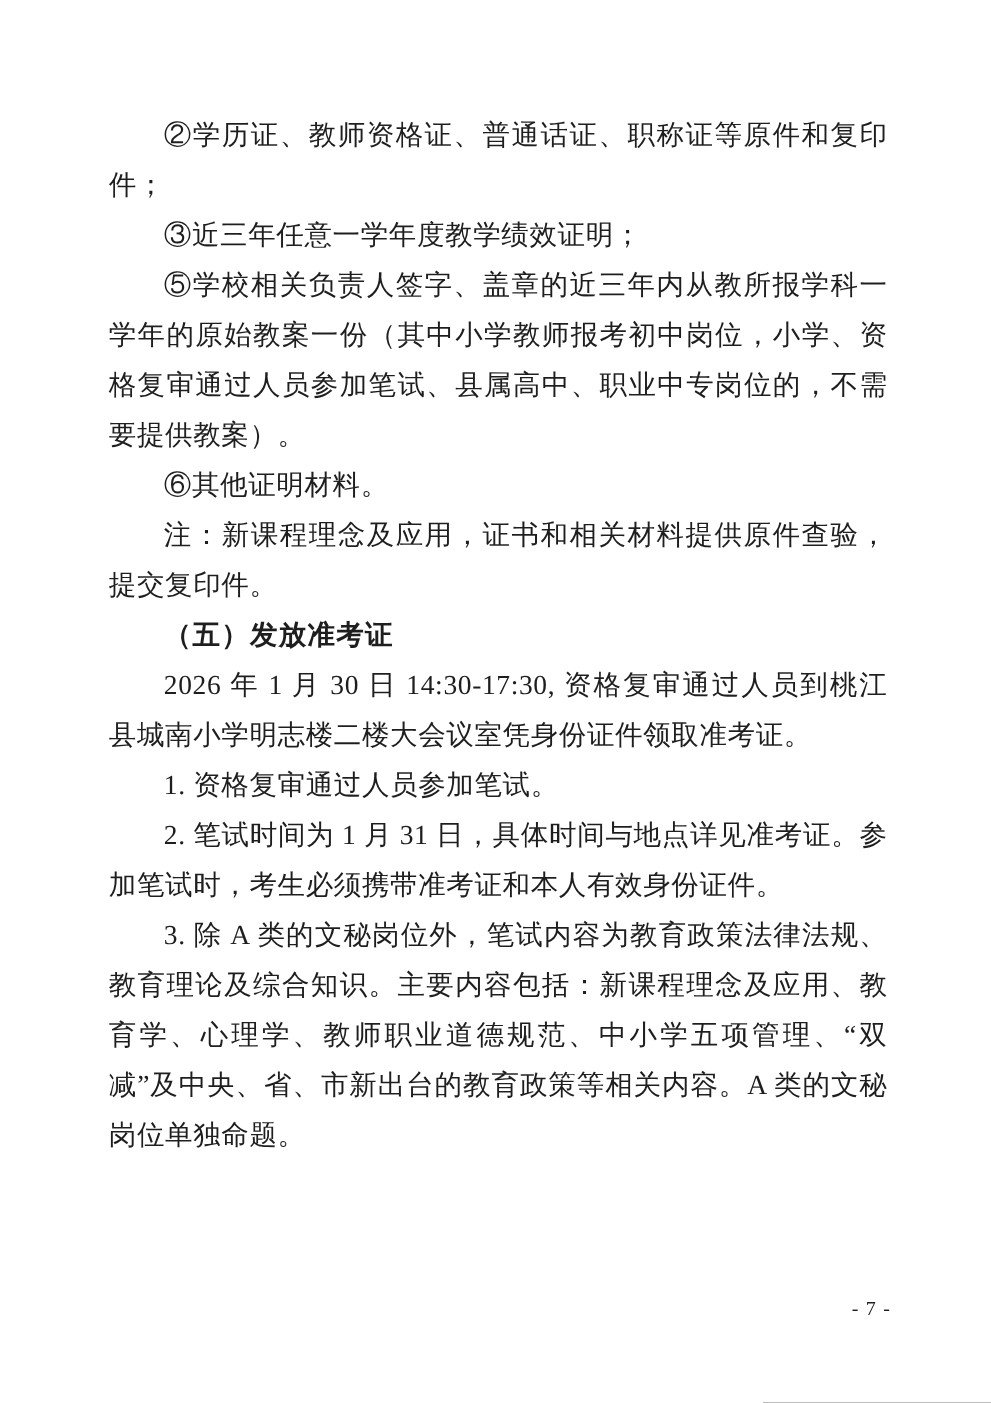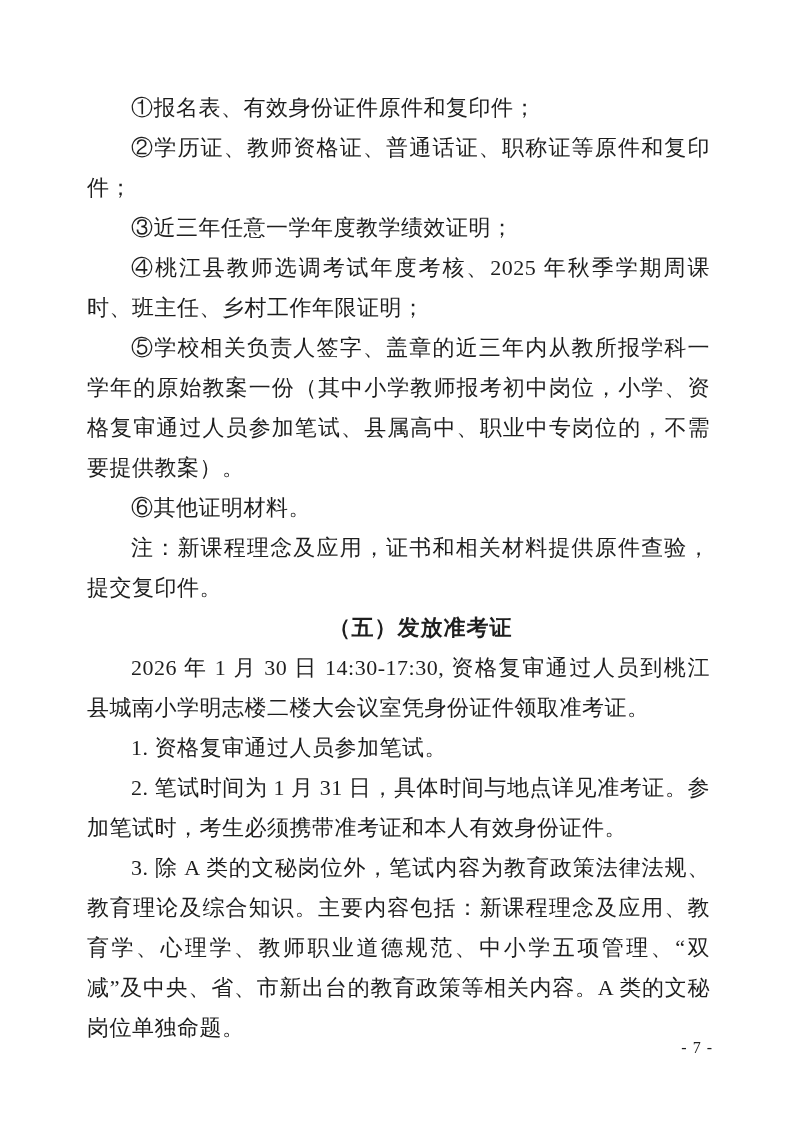--- a/index.html
+++ b/index.html
@@ -28,43 +28,41 @@
     line-height: 40px;
     color: #1e1e1e;
     text-align: justify;
     text-justify: inter-ideograph;
     text-indent: 2em;
     letter-spacing: 0.5px;
     word-break: break-all;
   }
   .content p.heading {
     font-weight: bold;
-    text-align: center;
+    text-align: left;
     letter-spacing: 1px;
   }
   .page-number {
     position: absolute;
     top: 1038px;
     right: 80px;
     font-size: 16px;
     line-height: 20px;
     color: #1e1e1e;
     font-family: "Liberation Serif", "DejaVu Serif", serif;
     letter-spacing: 1px;
   }
 </style>
 </head>
 <body>
 
 <div class="page">
   <div class="content">
-    <p>①报名表、有效身份证件原件和复印件；</p>
     <p>②学历证、教师资格证、普通话证、职称证等原件和复印件；</p>
     <p>③近三年任意一学年度教学绩效证明；</p>
-    <p>④桃江县教师选调考试年度考核、2025 年秋季学期周课时、班主任、乡村工作年限证明；</p>
     <p>⑤学校相关负责人签字、盖章的近三年内从教所报学科一学年的原始教案一份（其中小学教师报考初中岗位，小学、资格复审通过人员参加笔试、县属高中、职业中专岗位的，不需要提供教案）。</p>
     <p>⑥其他证明材料。</p>
     <p>注：新课程理念及应用，证书和相关材料提供原件查验，提交复印件。</p>
     <p class="heading">（五）发放准考证</p>
     <p>2026 年 1 月 30 日 14:30-17:30, 资格复审通过人员到桃江县城南小学明志楼二楼大会议室凭身份证件领取准考证。</p>
     <p>1. 资格复审通过人员参加笔试。</p>
     <p>2. 笔试时间为 1 月 31 日，具体时间与地点详见准考证。参加笔试时，考生必须携带准考证和本人有效身份证件。</p>
     <p>3. 除 A 类的文秘岗位外，笔试内容为教育政策法律法规、教育理论及综合知识。主要内容包括：新课程理念及应用、教育学、心理学、教师职业道德规范、中小学五项管理、“双减”及中央、省、市新出台的教育政策等相关内容。A 类的文秘岗位单独命题。</p>
   </div>
   <div class="page-number">- 7 -</div>

